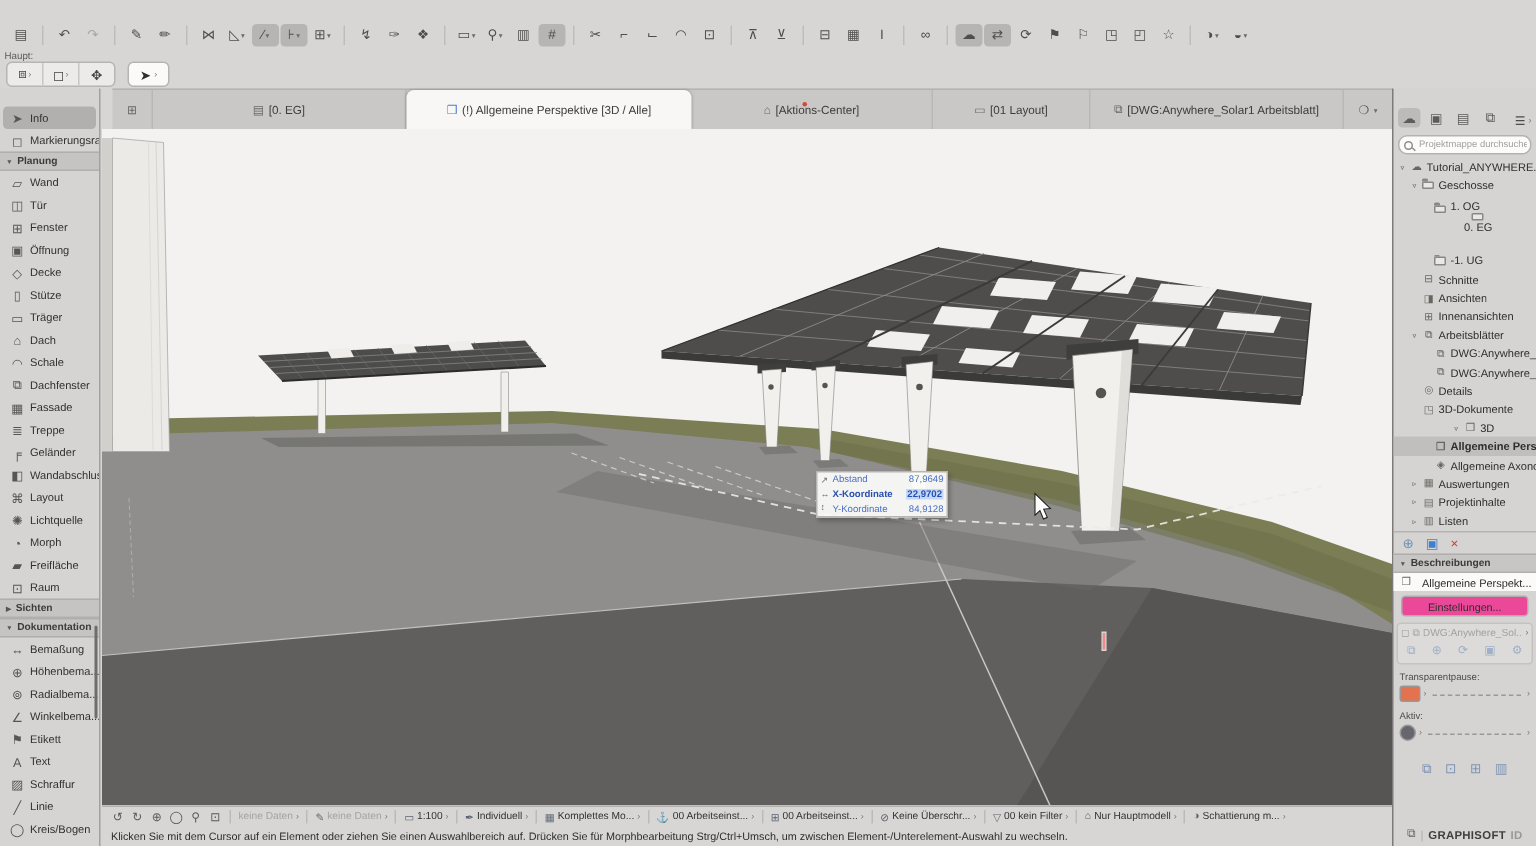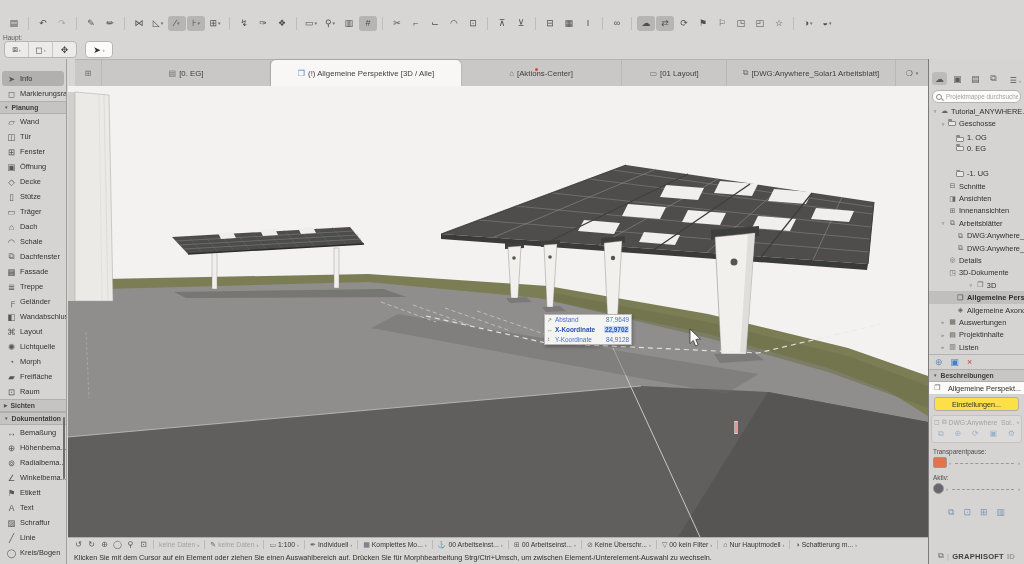--- a/index.html
+++ b/index.html
@@ -62,21 +62,21 @@
   .trow{height:12.4px;display:flex;align-items:center;white-space:nowrap;overflow:hidden;font-size:7.4px;color:#2e2e2e;}
   .trow.sel{background:#c1bfbd;font-weight:bold;}
   .exp{width:8px;min-width:8px;text-align:center;font-size:5px;color:#555;}
   .nicn{width:11px;min-width:11px;text-align:center;font-size:7px;color:#67675f;margin-right:1px;}
   .fold{width:8px;height:5.5px;min-width:8px;border:1px solid #8a8886;border-radius:1px;background:#eae8e5;position:relative;margin:0 3px 0 1px;box-sizing:border-box;}
   .fold::before{content:"";position:absolute;top:-2.4px;left:-1px;width:4px;height:1.6px;background:#8a8886;border-radius:1px 1px 0 0;}
   .rp-tools{height:14px;border-top:1px solid #b5b3b1;display:flex;align-items:center;gap:8px;padding-left:6px;font-size:9px;}
   .rp-sec{height:11px;background:#c8c6c4;border-top:1px solid #b1afad;border-bottom:1px solid #b1afad;display:flex;align-items:center;gap:3px;padding-left:4px;font-size:6.8px;font-weight:bold;color:#3b3b3b;}
   .rp-item{height:12px;background:#fbfaf9;display:flex;align-items:center;padding:0 3px;gap:2px;font-size:7.3px;color:#2c2c2c;}
   .rp-item .lbl{flex:1;text-align:right;white-space:nowrap;overflow:hidden;}
-  .rp-btn{margin:3px 5px;height:12px;background:#fde047;border:1px solid #b0aeac;border-radius:3px;display:flex;align-items:center;justify-content:center;font-size:7.2px;color:#2e2e2e;}
+  .rp-btn{margin:3px 5px;height:12px;background:#ec4899;border:1px solid #b0aeac;border-radius:3px;display:flex;align-items:center;justify-content:center;font-size:7.2px;color:#2e2e2e;}
   .rp-dis{margin:4px 2px 0 2px;background:#dddbd9;border:1px solid #c5c3c1;border-radius:3px;padding:2px;}
   .rp-dis-row{display:flex;align-items:center;gap:2px;font-size:6.8px;color:#a3a19f;white-space:nowrap;overflow:hidden;}
   .rp-dis-icons{display:flex;justify-content:space-between;padding:3px 4px 1px 4px;font-size:8px;color:#9fb1c8;}
   .rp-lbl{font-size:6.4px;color:#4c4c4a;padding:5px 0 1px 4px;}
   .swrow{height:13px;display:flex;align-items:center;gap:2px;padding:0 4px;}
   .sw{width:12px;height:9px;border:1px solid #9a9896;border-radius:2px;}
   .sw.round{width:9px;height:9px;border-radius:50%;}
   .dash{flex:1;border-bottom:1px dashed #9a9896;height:1px;margin:0 2px;}
   .chev{font-size:6px;color:#777;}
   .rp-bicons{display:flex;justify-content:center;gap:9px;font-size:9px;color:#7d95b5;margin-top:12px;}
@@ -496,21 +496,21 @@
         <div class="trow" style="padding-left: 10px;">
           <span class="exp">▿</span>
           <span class="fold"></span>
           <span style="overflow: hidden;">Geschosse</span>
         </div>
         <div class="trow" style="padding-left: 18px; align-items: flex-end;">
           <span class="exp"></span>
           <span class="fold"></span>
           <span style="overflow: hidden;">1. OG</span>
         </div>
-        <div class="trow" style="padding-left: 18px;">
+        <div class="trow" style="padding-left: 18px; flex-direction: column;">
           <span class="exp"></span>
           <span class="fold"></span>
           <span style="overflow: hidden;">0. EG</span>
         </div>
         <div class="trow" style="padding-left: 18px; margin-top: 13px;">
           <span class="exp"></span>
           <span class="fold"></span>
           <span style="overflow: hidden;">-1. UG</span>
         </div>
         <div class="trow" style="padding-left: 10px;">

